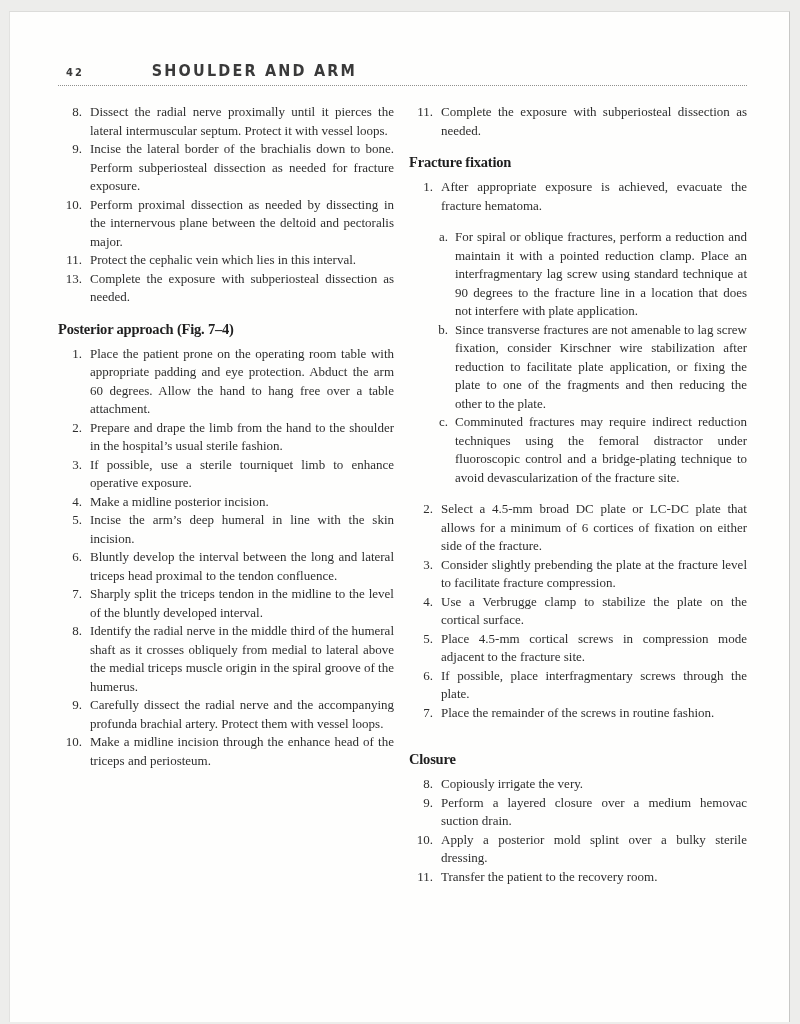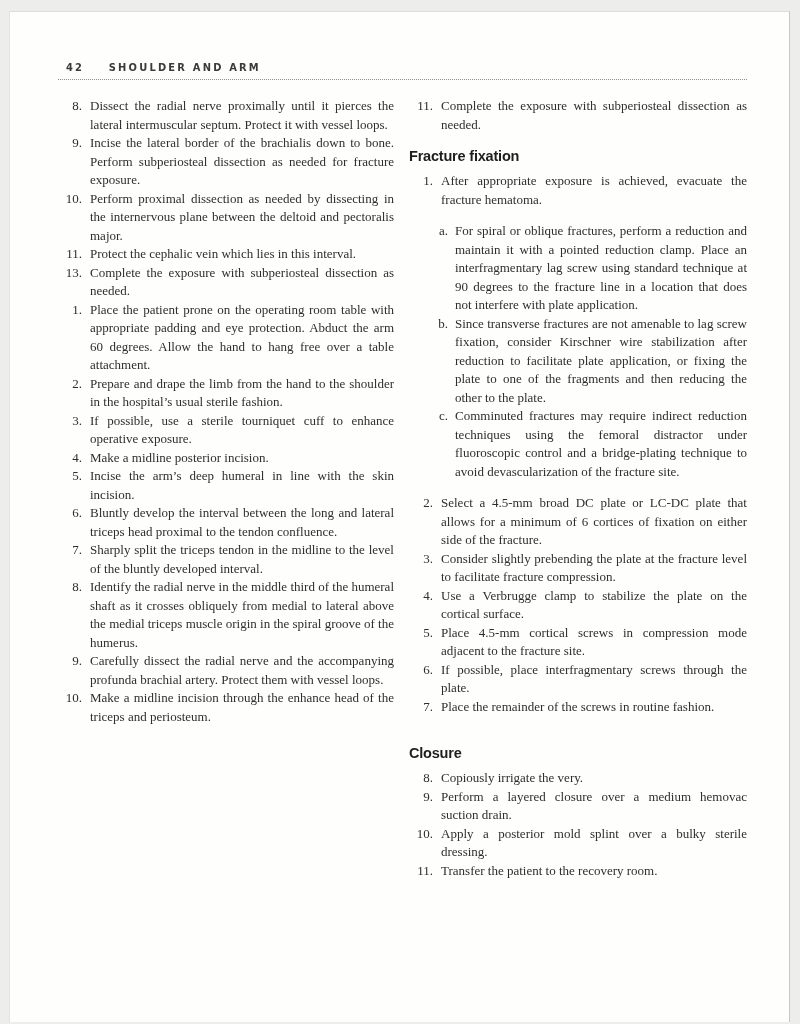--- a/index.html
+++ b/index.html
@@ -36,43 +36,43 @@
     font-stretch: condensed;
     font-weight: 700;
     color: #3a3a3a;
   }
   .pnum {
     margin-left: 8px;
     font-size: 11px;
     letter-spacing: 2px;
   }
   .rhead {
-    margin-left: 25px;
-    font-size: 11px;
+    margin-left: 68px;
+    font-size: 16px;
     letter-spacing: 2.2px;
   }
   .rule {
     margin-top: 5px;
     border-bottom: 1.5px dotted #8f8f8d;
     width: 689px;
   }
   
   .cols {
     display: flex;
     gap: 15px;
     margin-top: 17px;
     color: #2e2e2e;
     font-size: 13px;
     line-height: 18.5px;
   }
   .col-left  { width: 336px; }
   .col-right { width: 338px; }
 
   .heading {
-    font-family: Liberation Sans, sans-serif;
+    font-family: Liberation Serif, serif;
     font-stretch: condensed;
     font-weight: 700;
     font-size: 14.5px;
     letter-spacing: -0.2px;
     color: #1e1e1e;
     margin: 13px 0 7px 0;
     line-height: 18px;
   }
   .heading.extra-space { margin-top: 28px; }
 
@@ -127,32 +127,33 @@
             </div>
             <div class="li">
               <span class="num">11.</span>
               <span class="txt">Protect the cephalic vein which lies in this interval.</span>
             </div>
             <div class="li">
               <span class="num">13.</span>
               <span class="txt">Complete the exposure with subperiosteal dissection as needed.</span>
             </div>
           </div>
+          <div class="heading">Posterior approach (Fig. 7–4)</div>
           <div class="list">
             <div class="li">
               <span class="num">1.</span>
               <span class="txt">Place the patient prone on the operating room table with appropriate padding and eye protection. Abduct the arm 60 degrees. Allow the hand to hang free over a table attachment.</span>
             </div>
             <div class="li">
               <span class="num">2.</span>
               <span class="txt">Prepare and drape the limb from the hand to the shoulder in the hospital’s usual sterile fashion.</span>
             </div>
             <div class="li">
               <span class="num">3.</span>
-              <span class="txt">If possible, use a sterile tourniquet cuff to enhance operative exposure.</span>
+              <span class="txt">If possible, use a sterile tourniquet limb to enhance operative exposure.</span>
             </div>
             <div class="li">
               <span class="num">4.</span>
               <span class="txt">Make a midline posterior incision.</span>
             </div>
             <div class="li">
               <span class="num">5.</span>
               <span class="txt">Incise the arm’s deep humeral in line with the skin incision.</span>
             </div>
             <div class="li">

